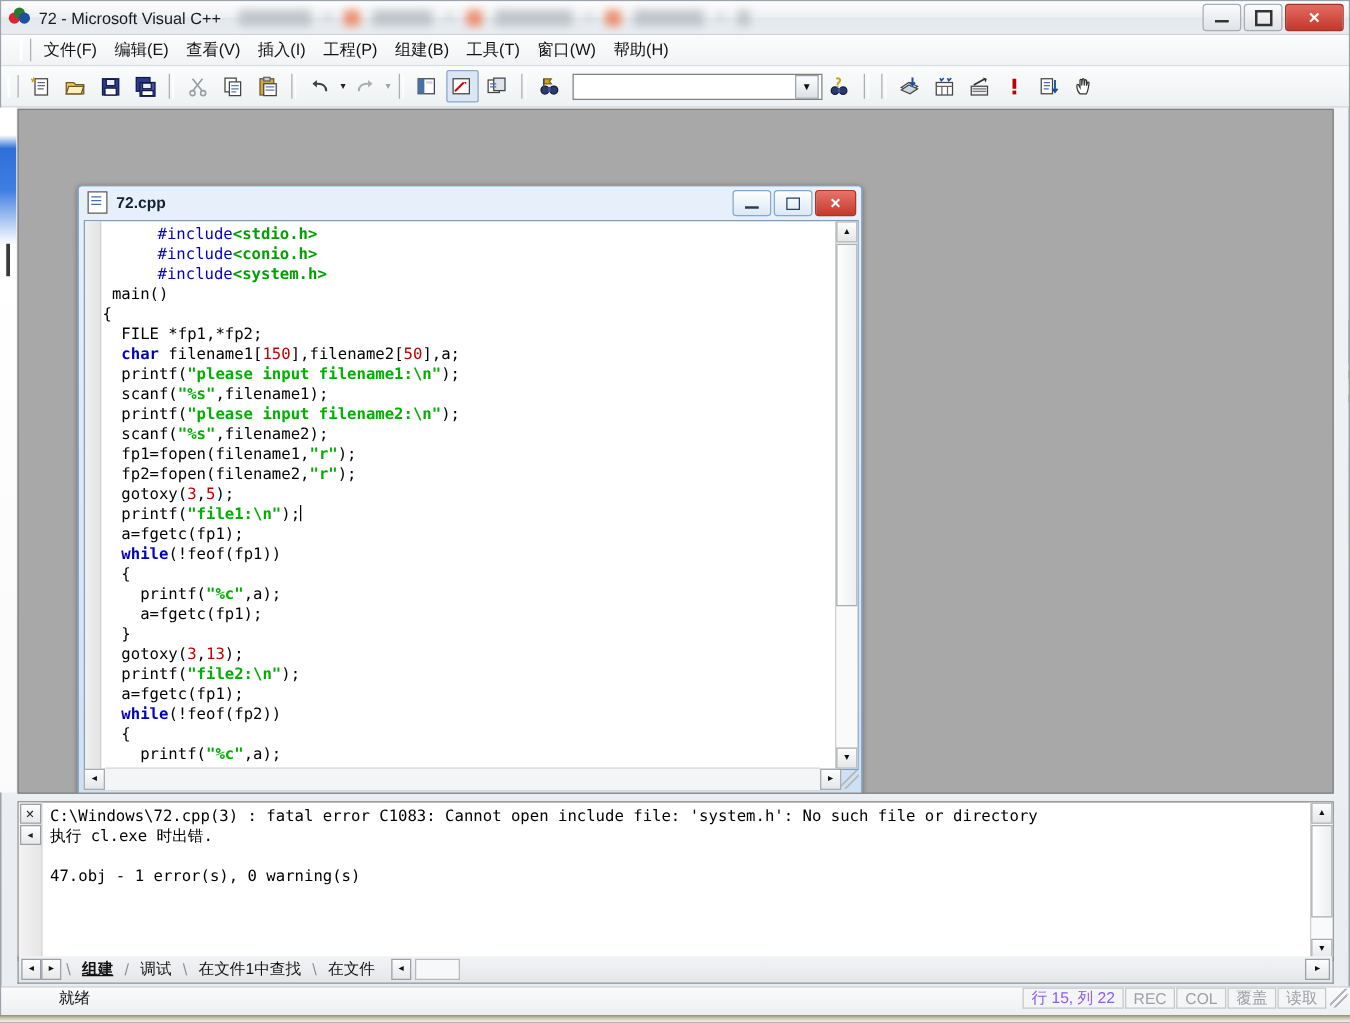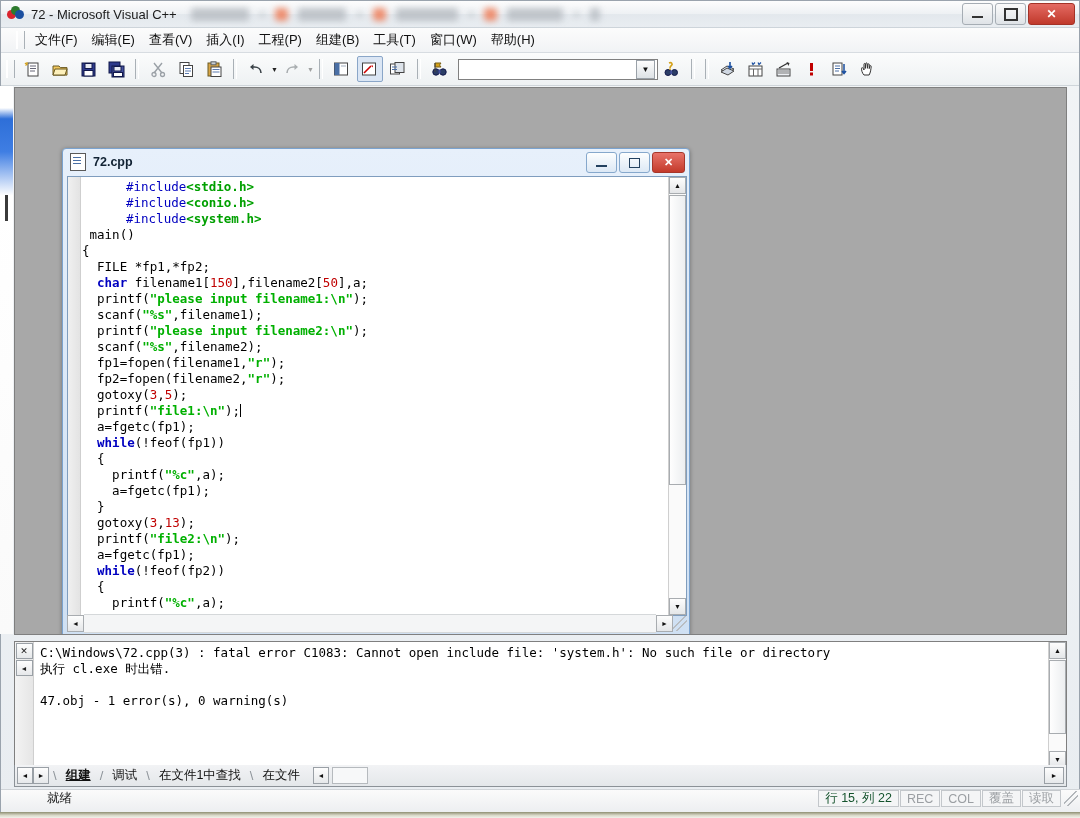--- a/index.html
+++ b/index.html
@@ -360,21 +360,21 @@
     position:absolute;left:0;top:788px;width:1080px;height:24px;
     background:linear-gradient(to bottom,#fbfbfb,#eceef0);
     border-top:1px solid #d0d4d8;
     display:flex;align-items:flex-start;box-sizing:border-box;padding-left:38px;
   }
   .status-main{
     margin-left:8px;font-size:12.5px;color:#111;
   }
   .status-right{ margin-left:auto;display:flex;align-items:center; }
   .status-cell{
-    font-size:12.5px;color:#14532d;
+    font-size:12.5px;color:#8b5cf6;
     padding:1px 6px;margin-right:1px;
     border:1px solid #c3c7cb; background:#f4f5f6;
     height:17px;display:flex;align-items:center;box-sizing:border-box;
     white-space:nowrap;
   }
   .status-cell.dim{ color:#9b9fa3; }
   .status-grip{
     width:14px;height:15px;margin-right:3px;margin-left:2px;
     background:linear-gradient(135deg,transparent 40%,#b3b7bb 40%,#b3b7bb 48%,transparent 48%,transparent 60%,#b3b7bb 60%,#b3b7bb 68%,transparent 68%);
   }

